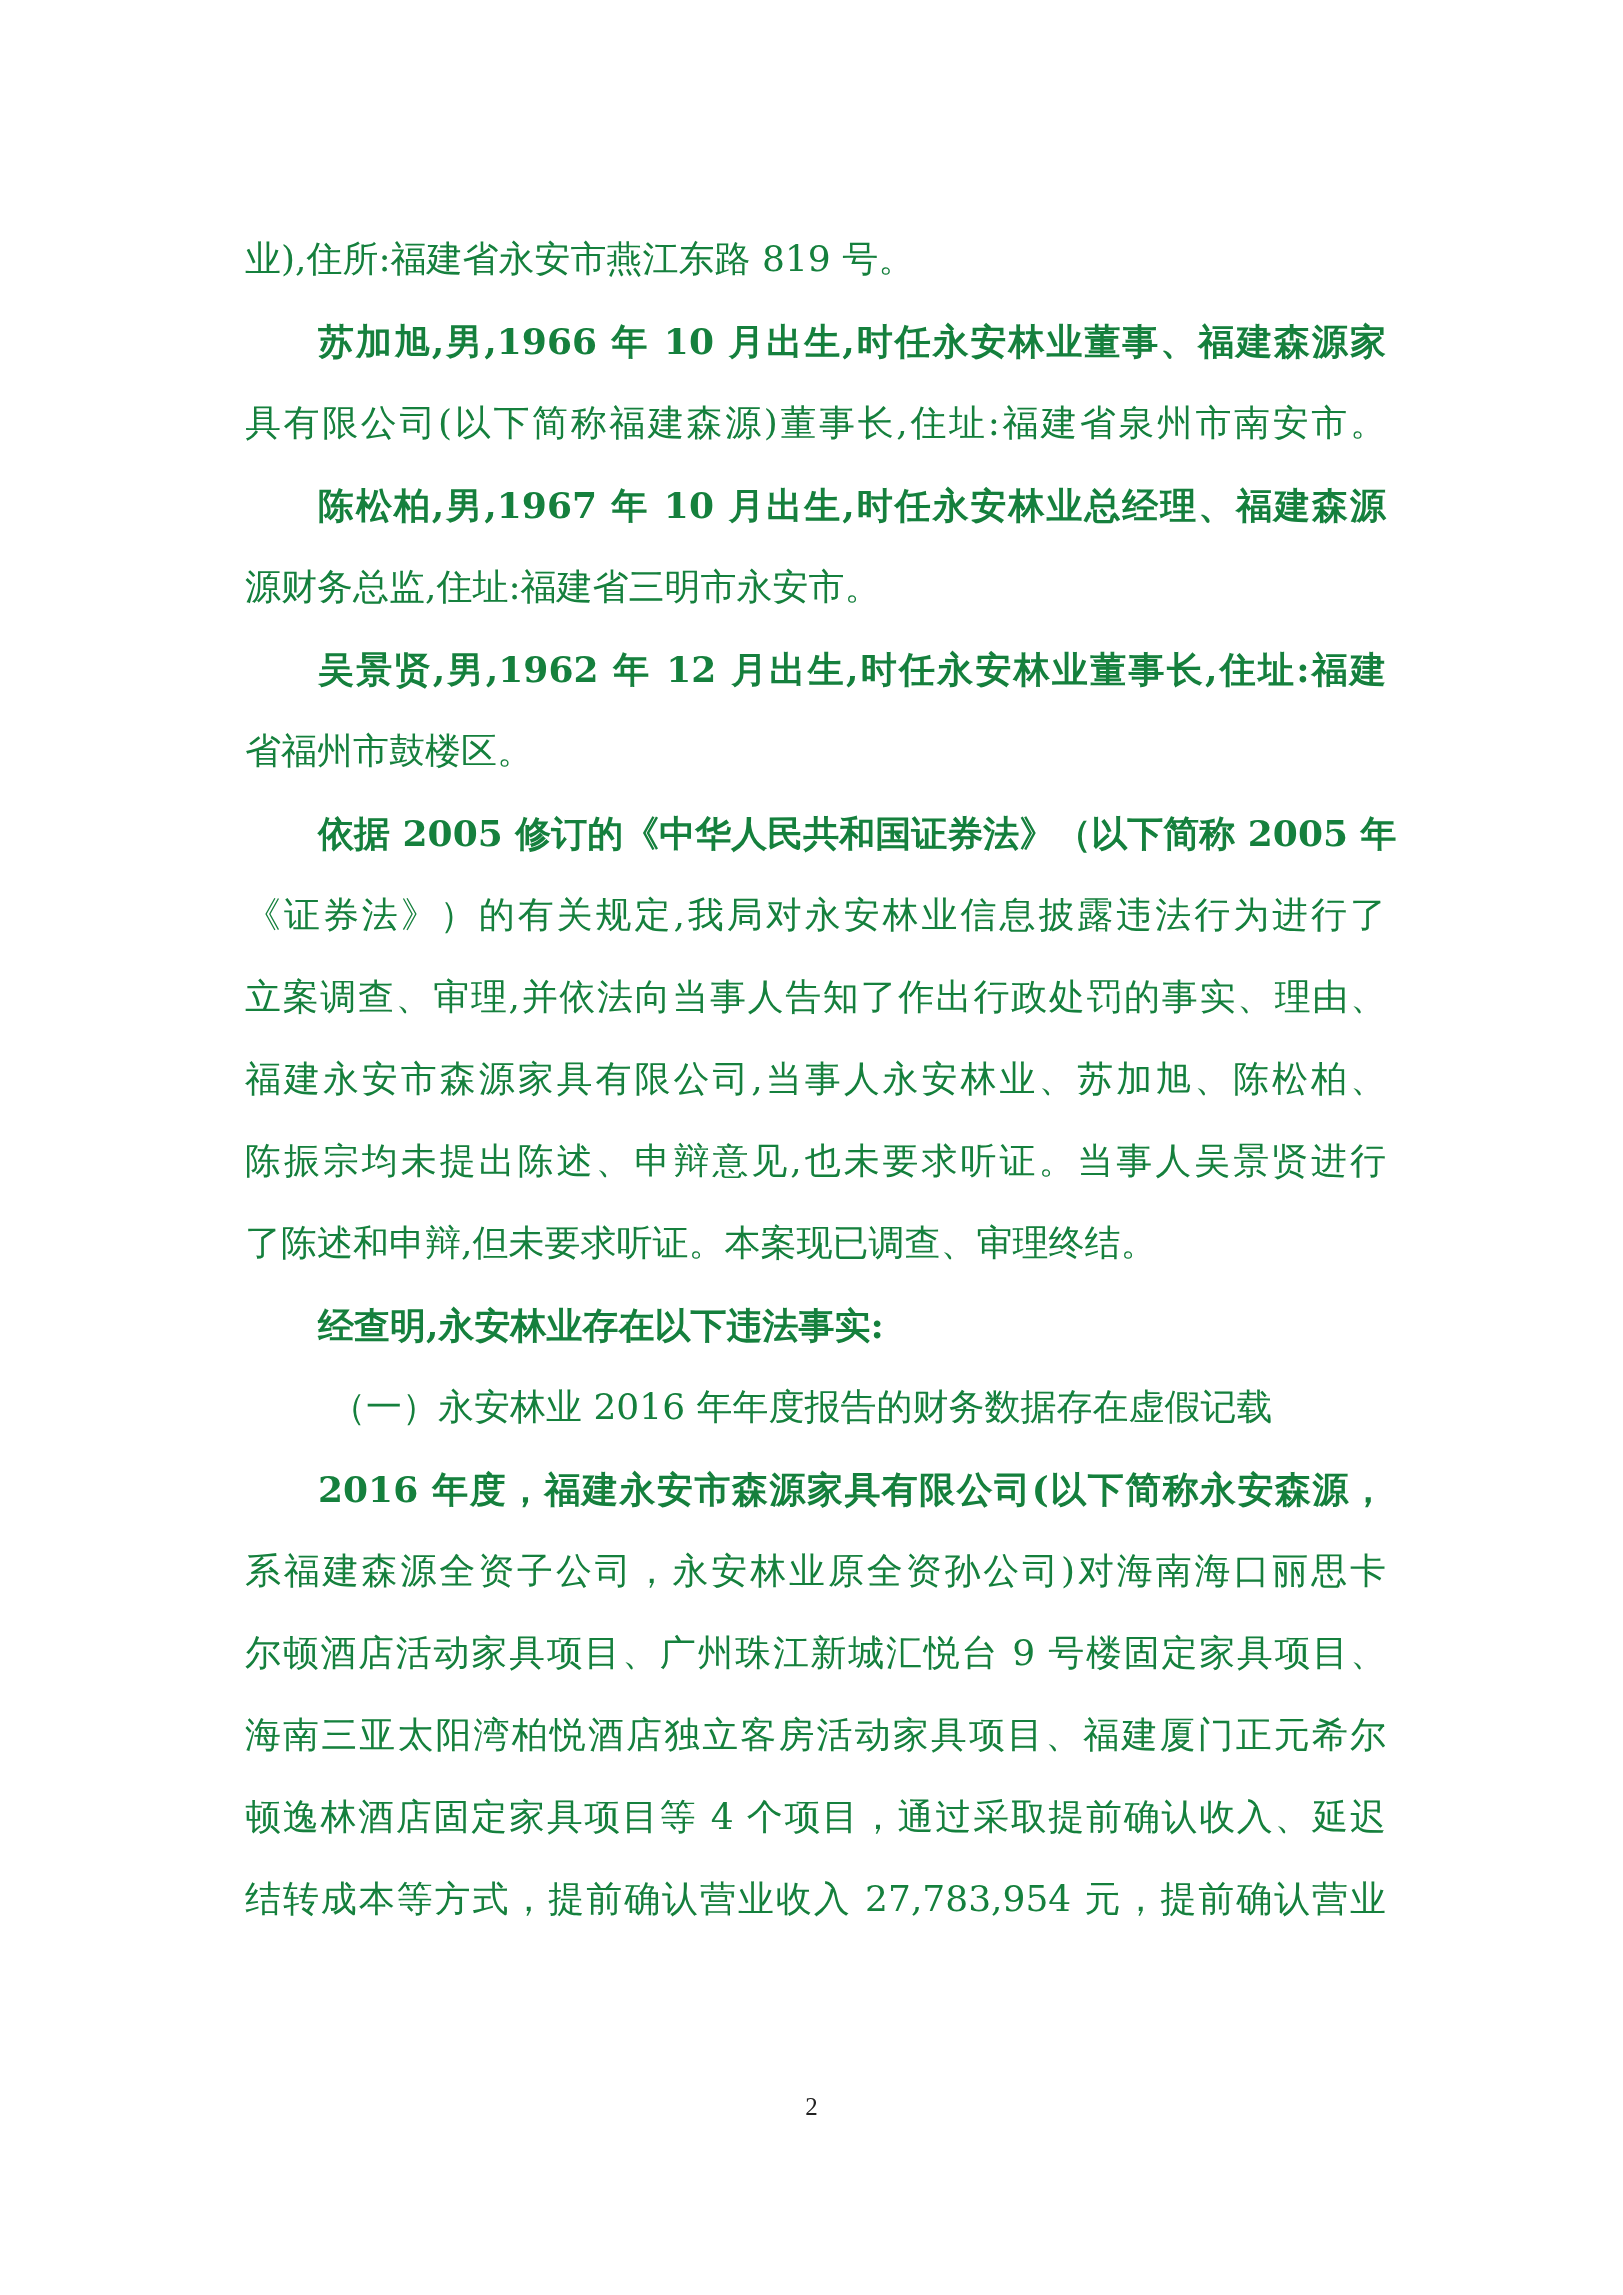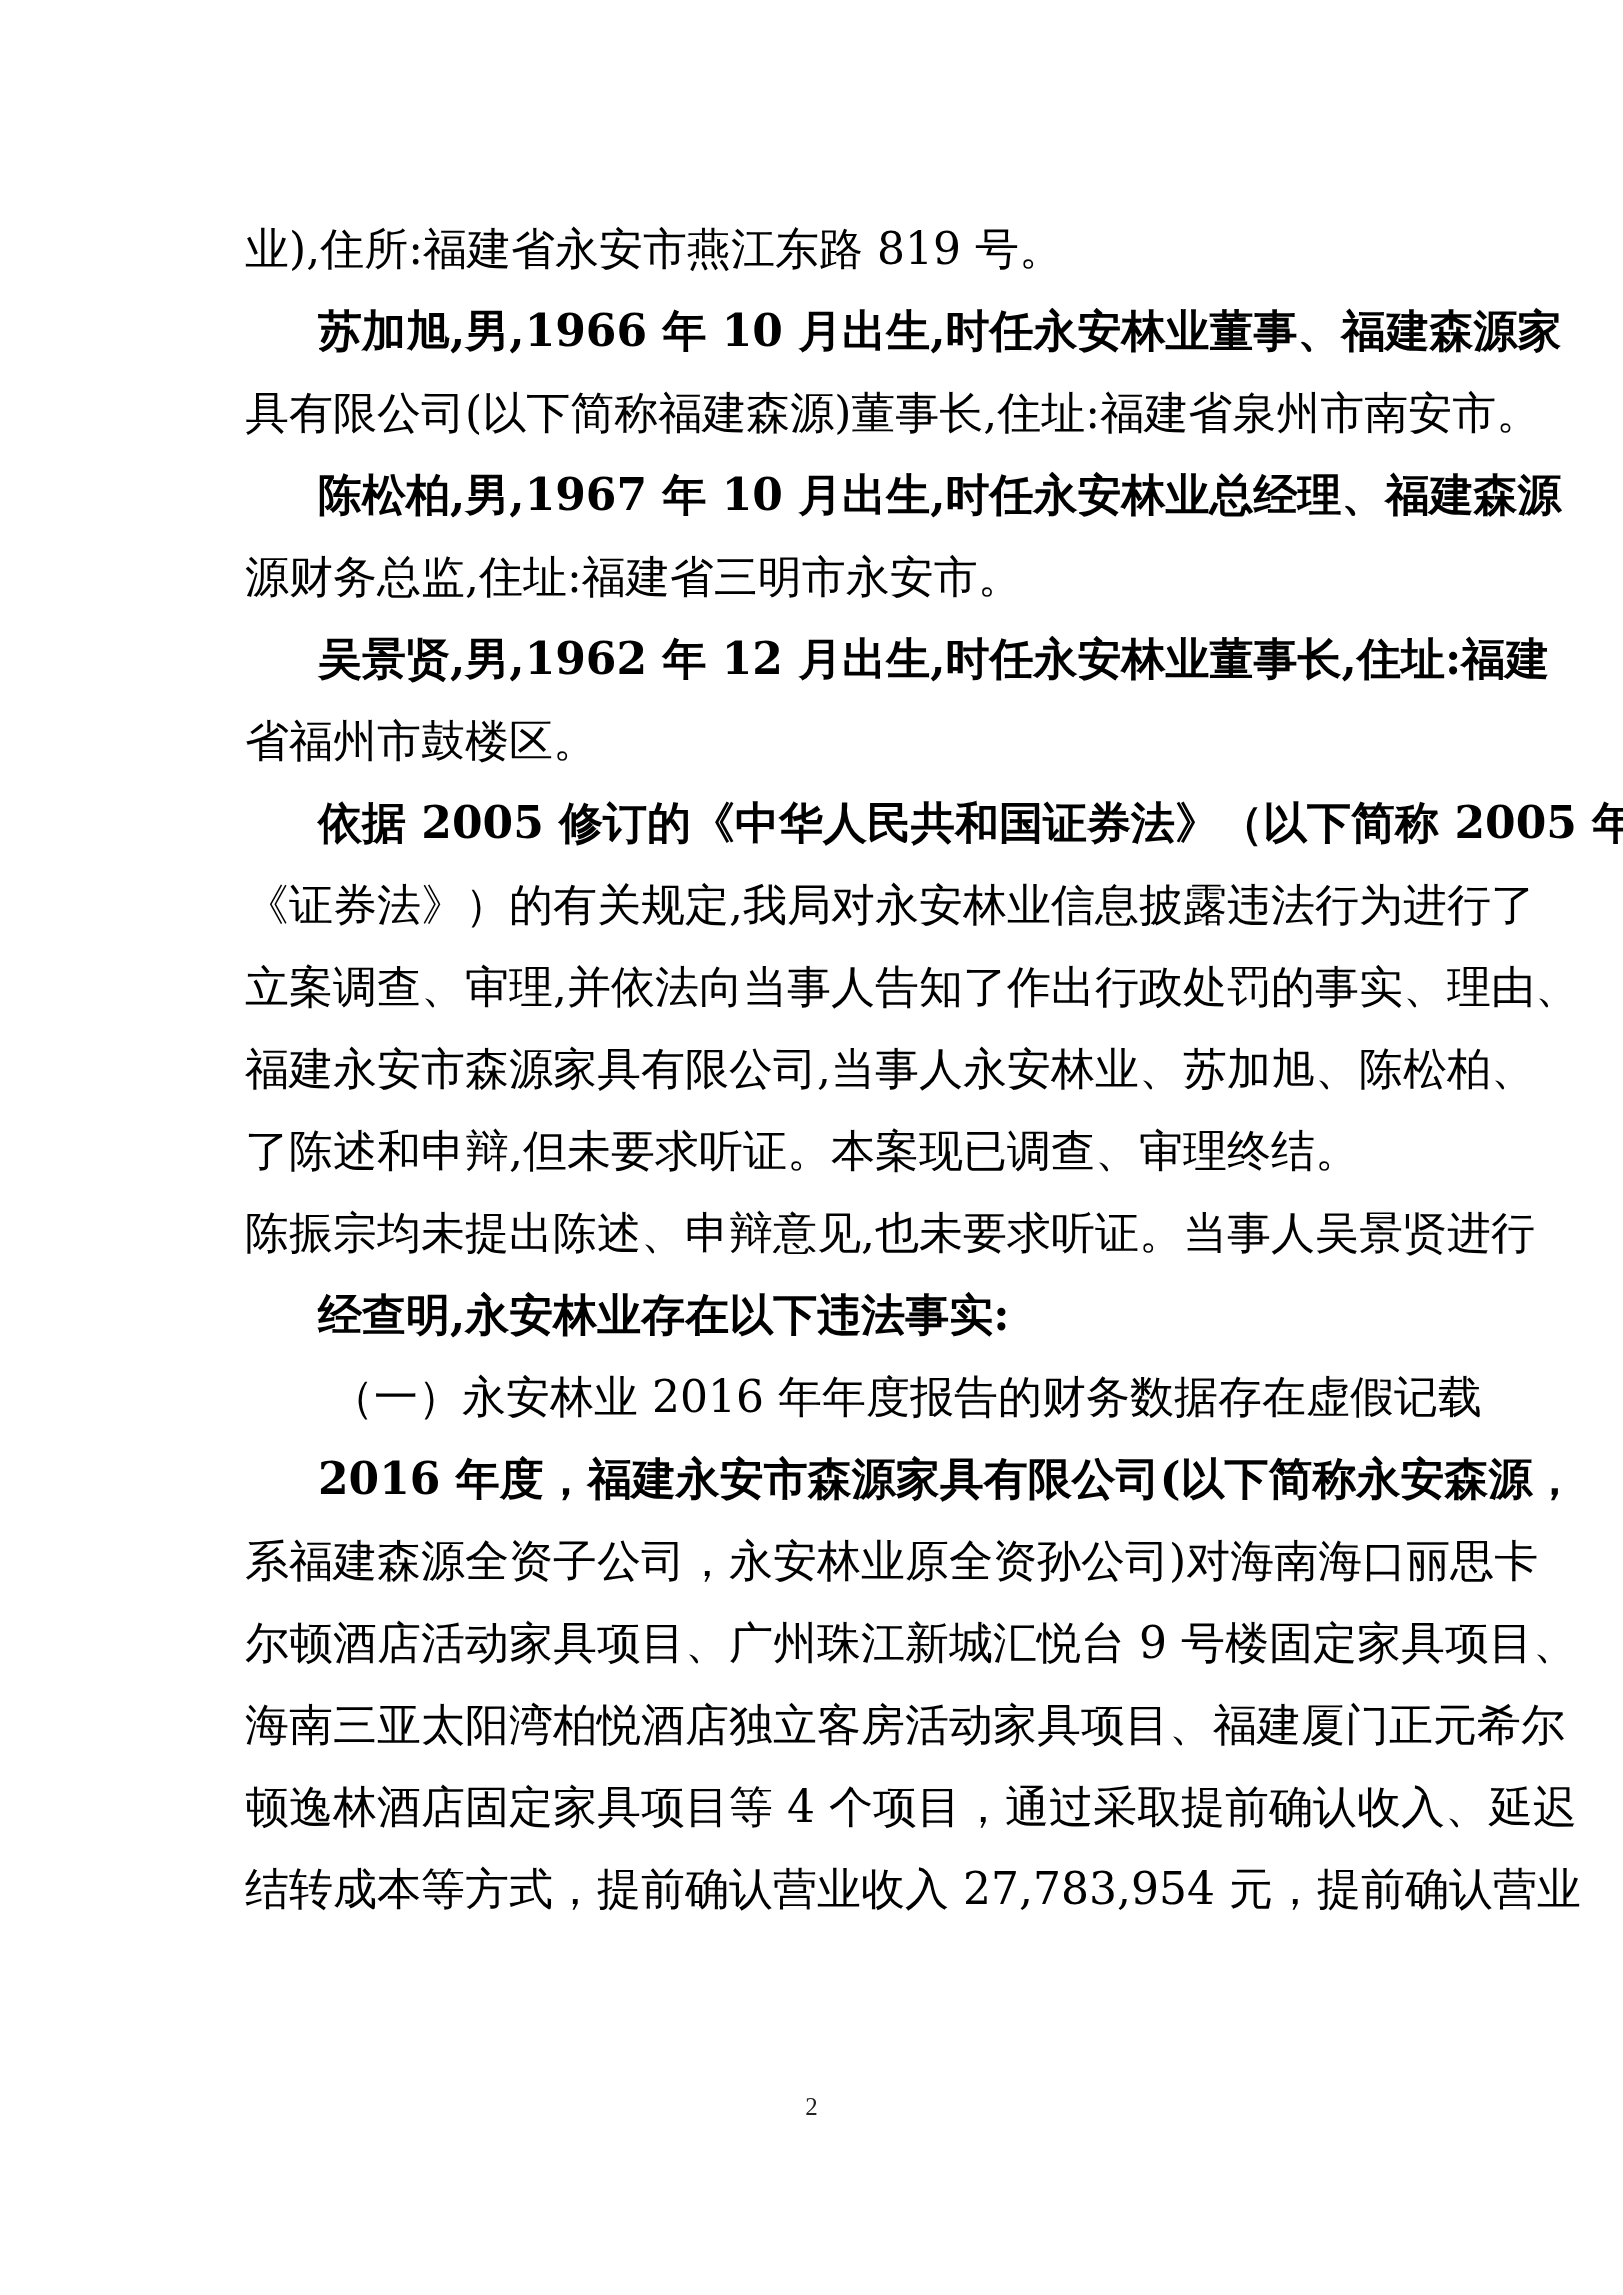--- a/index.html
+++ b/index.html
@@ -1,24 +1,24 @@
 <!DOCTYPE html>
 <html style="font-size:13.5px"><head>
   <meta charset="utf-8">
   <style>
     html, body { margin: 0; padding: 0; background: #ffffff; }
     body { width: 1623px; height: 2295px; position: relative; overflow: hidden; }
     .page {
       position: absolute;
       left: 245px;
-      top: 208px;
+      top: 218px;
       width: 1141px;
       font-family: "DejaVu Serif", "Liberation Serif", serif;
-      font-size: 44px;
-      color: #000000;
+      font-size: 36px;
+      color: #15803d;
       line-height: 82px;
     }
     .line {
       display: block;
       height: 82px;
       white-space: nowrap;
       overflow: visible;
     }
     .just {
       text-align: justify;
@@ -45,22 +45,22 @@
   <span class="line just indent">苏加旭,男,1966 年 10 月出生,时任永安林业董事、福建森源家</span>
   <span class="line just">具有限公司(以下简称福建森源)董事长,住址:福建省泉州市南安市。</span>
   <span class="line just indent">陈松柏,男,1967 年 10 月出生,时任永安林业总经理、福建森源</span>
   <span class="line">源财务总监,住址:福建省三明市永安市。</span>
   <span class="line just indent">吴景贤,男,1962 年 12 月出生,时任永安林业董事长,住址:福建</span>
   <span class="line">省福州市鼓楼区。</span>
   <span class="line just indent">依据 2005 修订的《中华人民共和国证券法》（以下简称 2005 年</span>
   <span class="line just">《证券法》）的有关规定,我局对永安林业信息披露违法行为进行了</span>
   <span class="line just">立案调查、审理,并依法向当事人告知了作出行政处罚的事实、理由、</span>
   <span class="line just">福建永安市森源家具有限公司,当事人永安林业、苏加旭、陈松柏、</span>
+  <span class="line just">陈振宗均未提出陈述、申辩意见,也未要求听证。当事人吴景贤进行</span>
   <span class="line">了陈述和申辩,但未要求听证。本案现已调查、审理终结。</span>
-  <span class="line just">陈振宗均未提出陈述、申辩意见,也未要求听证。当事人吴景贤进行</span>
   <span class="line indent">经查明,永安林业存在以下违法事实:</span>
   <span class="line indent-h">（一）永安林业 2016 年年度报告的财务数据存在虚假记载</span>
   <span class="line just indent">2016 年度，福建永安市森源家具有限公司(以下简称永安森源，</span>
   <span class="line just">系福建森源全资子公司，永安林业原全资孙公司)对海南海口丽思卡</span>
   <span class="line just">尔顿酒店活动家具项目、广州珠江新城汇悦台 9 号楼固定家具项目、</span>
   <span class="line just">海南三亚太阳湾柏悦酒店独立客房活动家具项目、福建厦门正元希尔</span>
   <span class="line just">顿逸林酒店固定家具项目等 4 个项目，通过采取提前确认收入、延迟</span>
   <span class="line just">结转成本等方式，提前确认营业收入 27,783,954 元，提前确认营业</span>
 </div>
 

